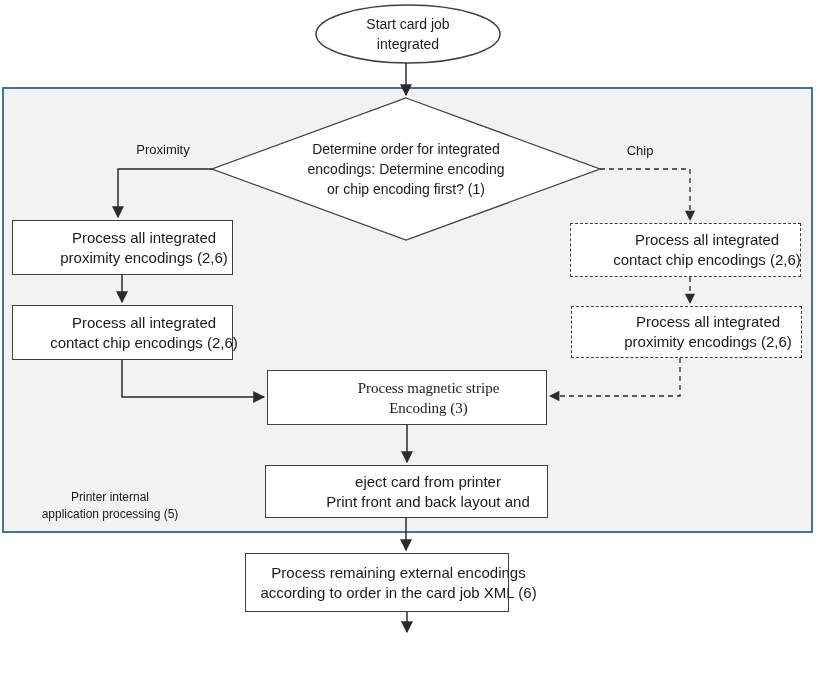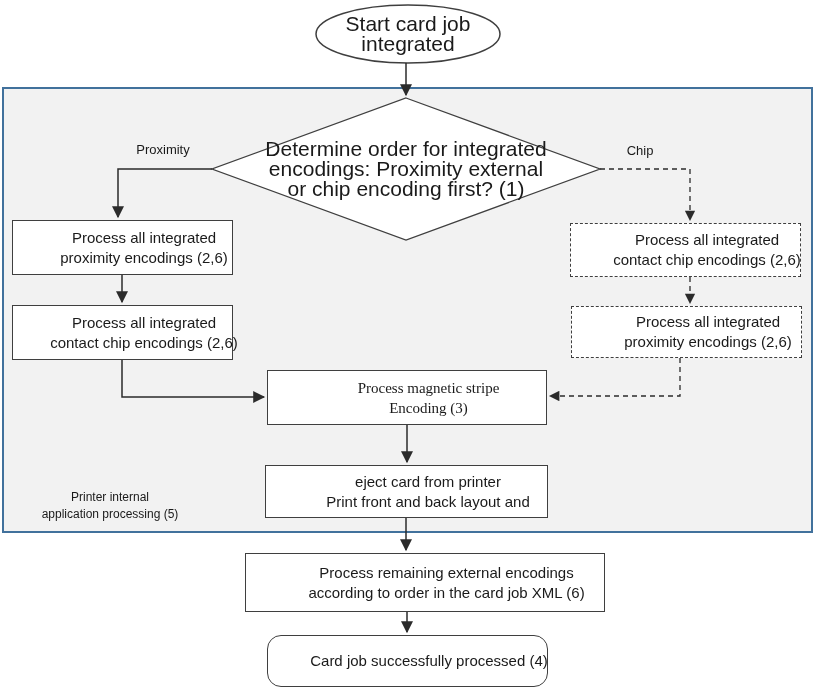--- a/index.html
+++ b/index.html
@@ -15,21 +15,21 @@
   #connector-layer{left:0;top:0;width:820px;height:693px;pointer-events:none;}
   .node-box{
     background:#ffffff;border:1.5px solid #3f3f3f;box-sizing:border-box;
     display:flex;flex-direction:column;align-items:center;justify-content:center;
     font-size:15px;line-height:20px;text-align:center;padding-left:43px;
   }
   .node-box.dashed{border-style:dashed;}
   .node-box.rounded{border-radius:14px;}
   .float-text{
     display:flex;flex-direction:column;align-items:center;justify-content:center;
-    font-size:21px;line-height:20px;text-align:center;
+    font-size:14px;line-height:20px;text-align:center;
   }
   .branch-label{font-size:13px;line-height:20px;text-align:center;}
   #container-label{
     left:10px;top:489px;width:200px;font-size:12px;line-height:17px;text-align:center;
   }
   .ln{display:block;white-space:nowrap;}
 </style>
 </head>
 <body>
 
@@ -61,21 +61,21 @@
     <polyline points="680,358 680,396 550,396" fill="none" stroke="#2b2b2b" stroke-width="1.3" stroke-dasharray="5,4" marker-end="url(#arrow)"></polyline>
   </svg>
 
   <div class="abs float-text" style="left:316px;top:14px;width:184px;height:40px;">
     <span class="ln">Start card job</span>
     <span class="ln">integrated</span>
   </div>
 
   <div class="abs float-text" style="left:256px;top:139px;width:300px;height:60px;">
     <span class="ln">Determine order for integrated</span>
-    <span class="ln">encodings: Proximity external</span>
+    <span class="ln">encodings: Determine encoding</span>
     <span class="ln">or chip encoding first? (1)</span>
   </div>
 
   <div class="abs branch-label" style="left:113px;top:140px;width:100px;">Proximity</div>
   <div class="abs branch-label" style="left:605px;top:141px;width:70px;">Chip</div>
 
   <div class="abs node-box" style="left:12px;top:220px;width:221px;height:55px;">
     <span class="ln">Process all integrated</span>
     <span class="ln">proximity encodings (2,6)</span>
   </div>
@@ -101,22 +101,19 @@
   <div class="abs node-box" style="left:265px;top:465px;width:283px;height:53px;">
     <span class="ln">eject card from printer</span>
     <span class="ln">Print front and back layout and</span>
   </div>
 
   <div id="container-label" class="abs">
     <span class="ln">Printer internal</span>
     <span class="ln">application processing (5)</span>
   </div>
 
-  <div class="abs node-box" style="left:245px;top:553px;width:360px;height:59px;">
+  <div class="abs node-box" style="left:245px;top:553px;width:264px;height:59px;">
     <span class="ln">Process remaining external encodings</span>
     <span class="ln">according to order in the card job XML (6)</span>
   </div>
 
-  <div class="abs node-box rounded" style="left:267px;top:635px;width:281px;height:52px;">
-    <span class="ln">Card job successfully processed (4)</span>
-  </div>
 
 </div>
 
 </body></html>

